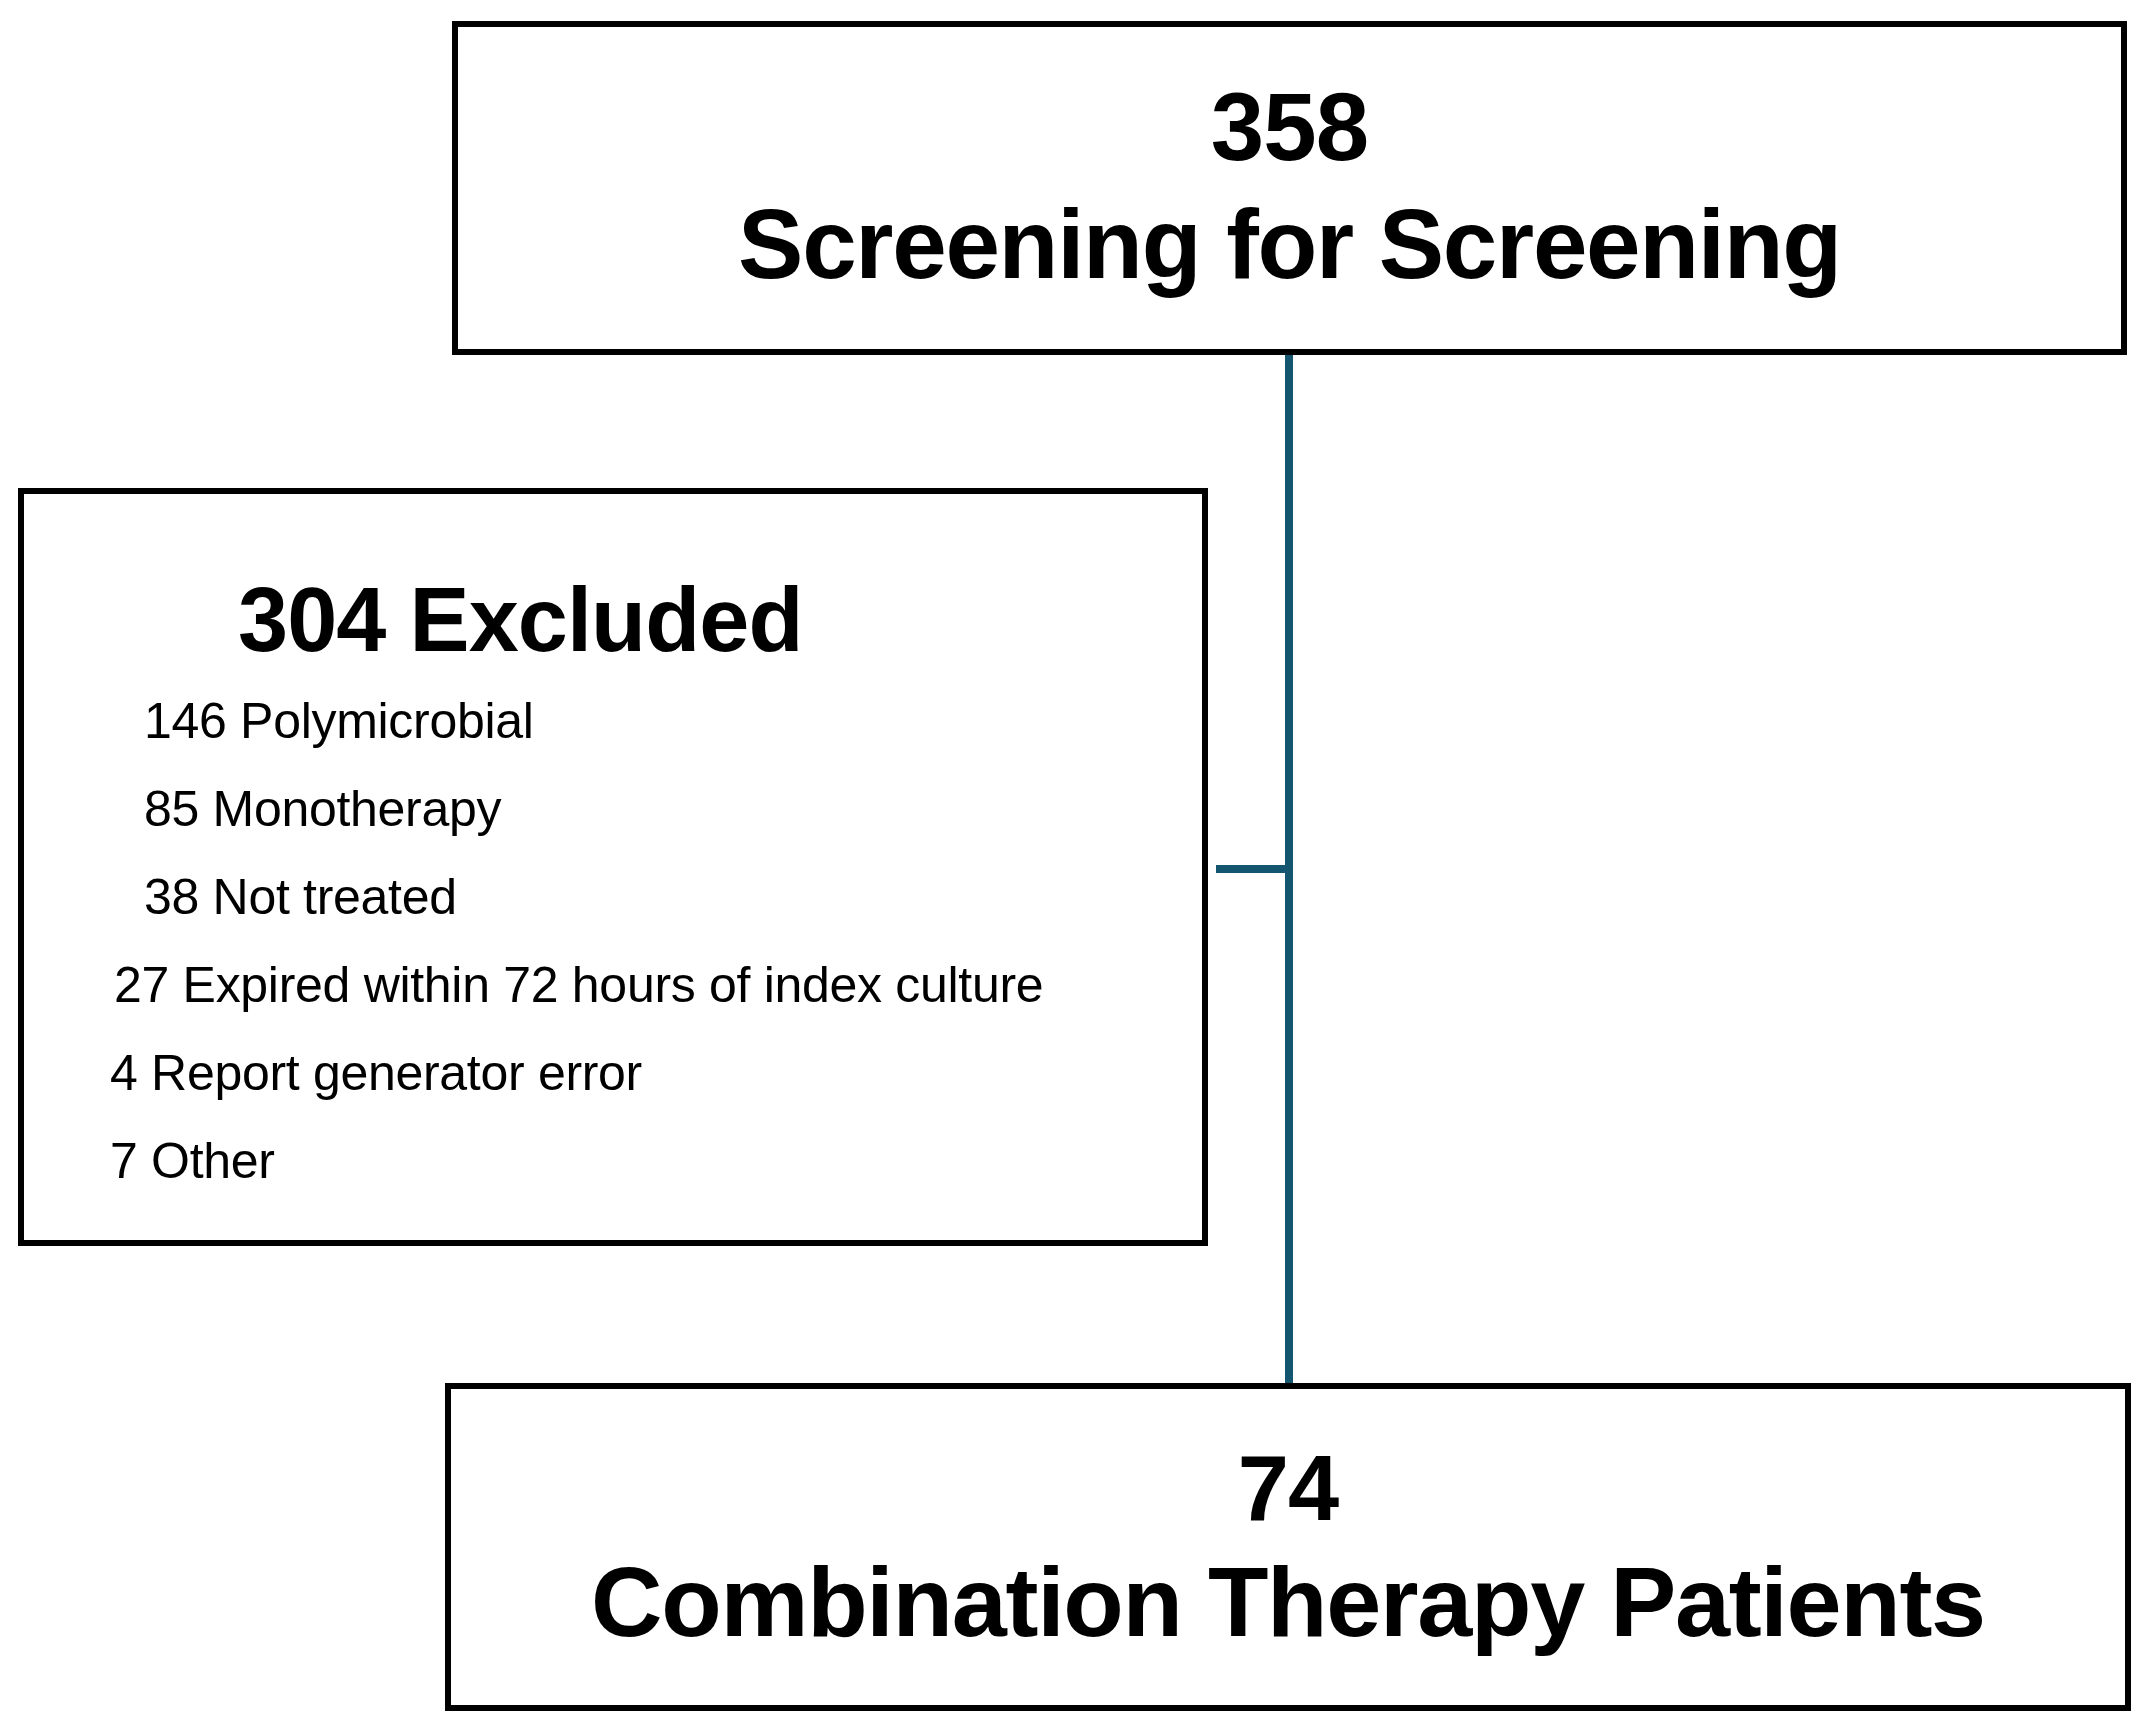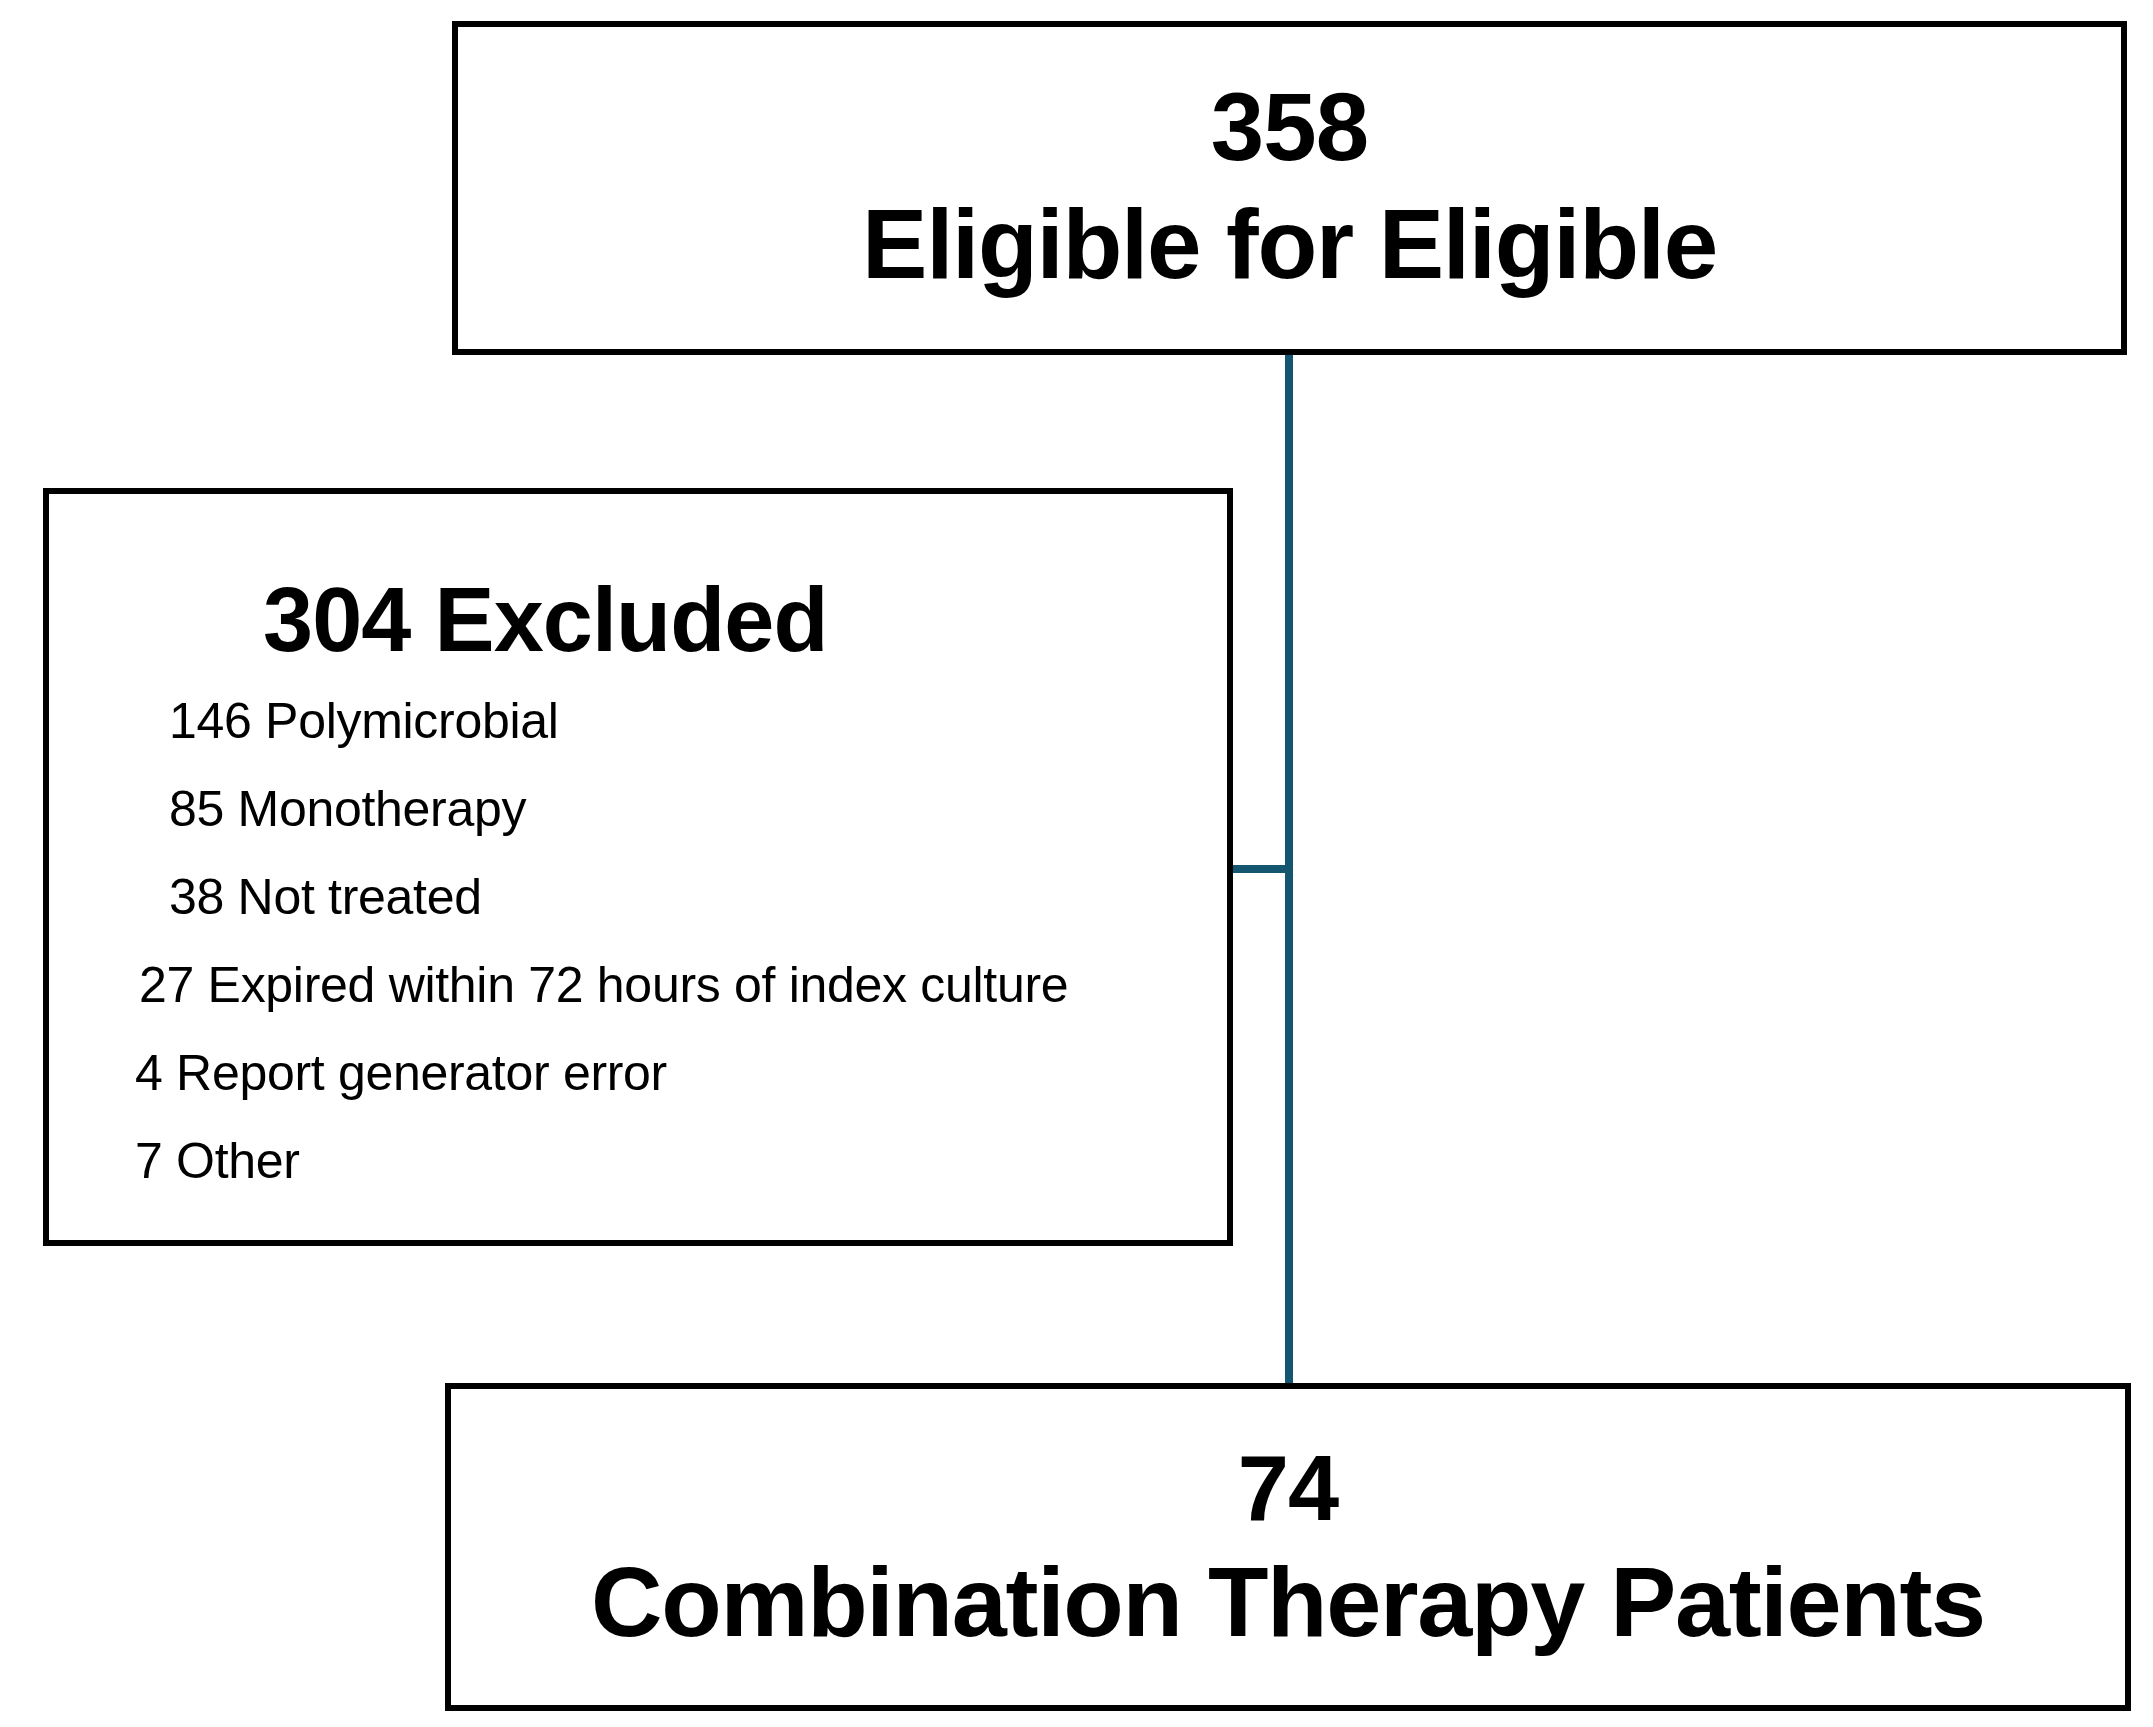--- a/index.html
+++ b/index.html
@@ -64,21 +64,21 @@
     top: 1383px;
     width: 1686px;
     height: 328px;
     display: flex;
     flex-direction: column;
     align-items: center;
     justify-content: center;
   }
 
   #box-excluded {
-    left: 43px;
+    left: 18px;
     top: 488px;
     width: 1190px;
     height: 758px;
     display: flex;
     flex-direction: column;
     align-items: flex-start;
     justify-content: flex-start;
     padding: 0;
   }
 
@@ -141,21 +141,21 @@
 </head>
 <body>
 
 <div id="flowchart">
 
   <div class="connector" id="connector-vertical"></div>
   <div class="connector" id="connector-horizontal"></div>
 
   <div class="node-box" id="box-screening">
     <div class="node-count">358</div>
-    <div class="node-label">Eligible for Eligible</div>
+    <div class="node-label">Screening for Screening</div>
   </div>
 
   <div class="node-box" id="box-excluded">
     <div class="excluded-heading">304 Excluded</div>
     <ul class="excluded-list">
       <li class="indent-wide">146 Polymicrobial</li>
       <li class="indent-wide">85 Monotherapy</li>
       <li class="indent-wide">38 Not treated</li>
       <li class="indent-narrow">27 Expired within 72 hours of index culture</li>
       <li class="indent-mid">4 Report generator error</li>

